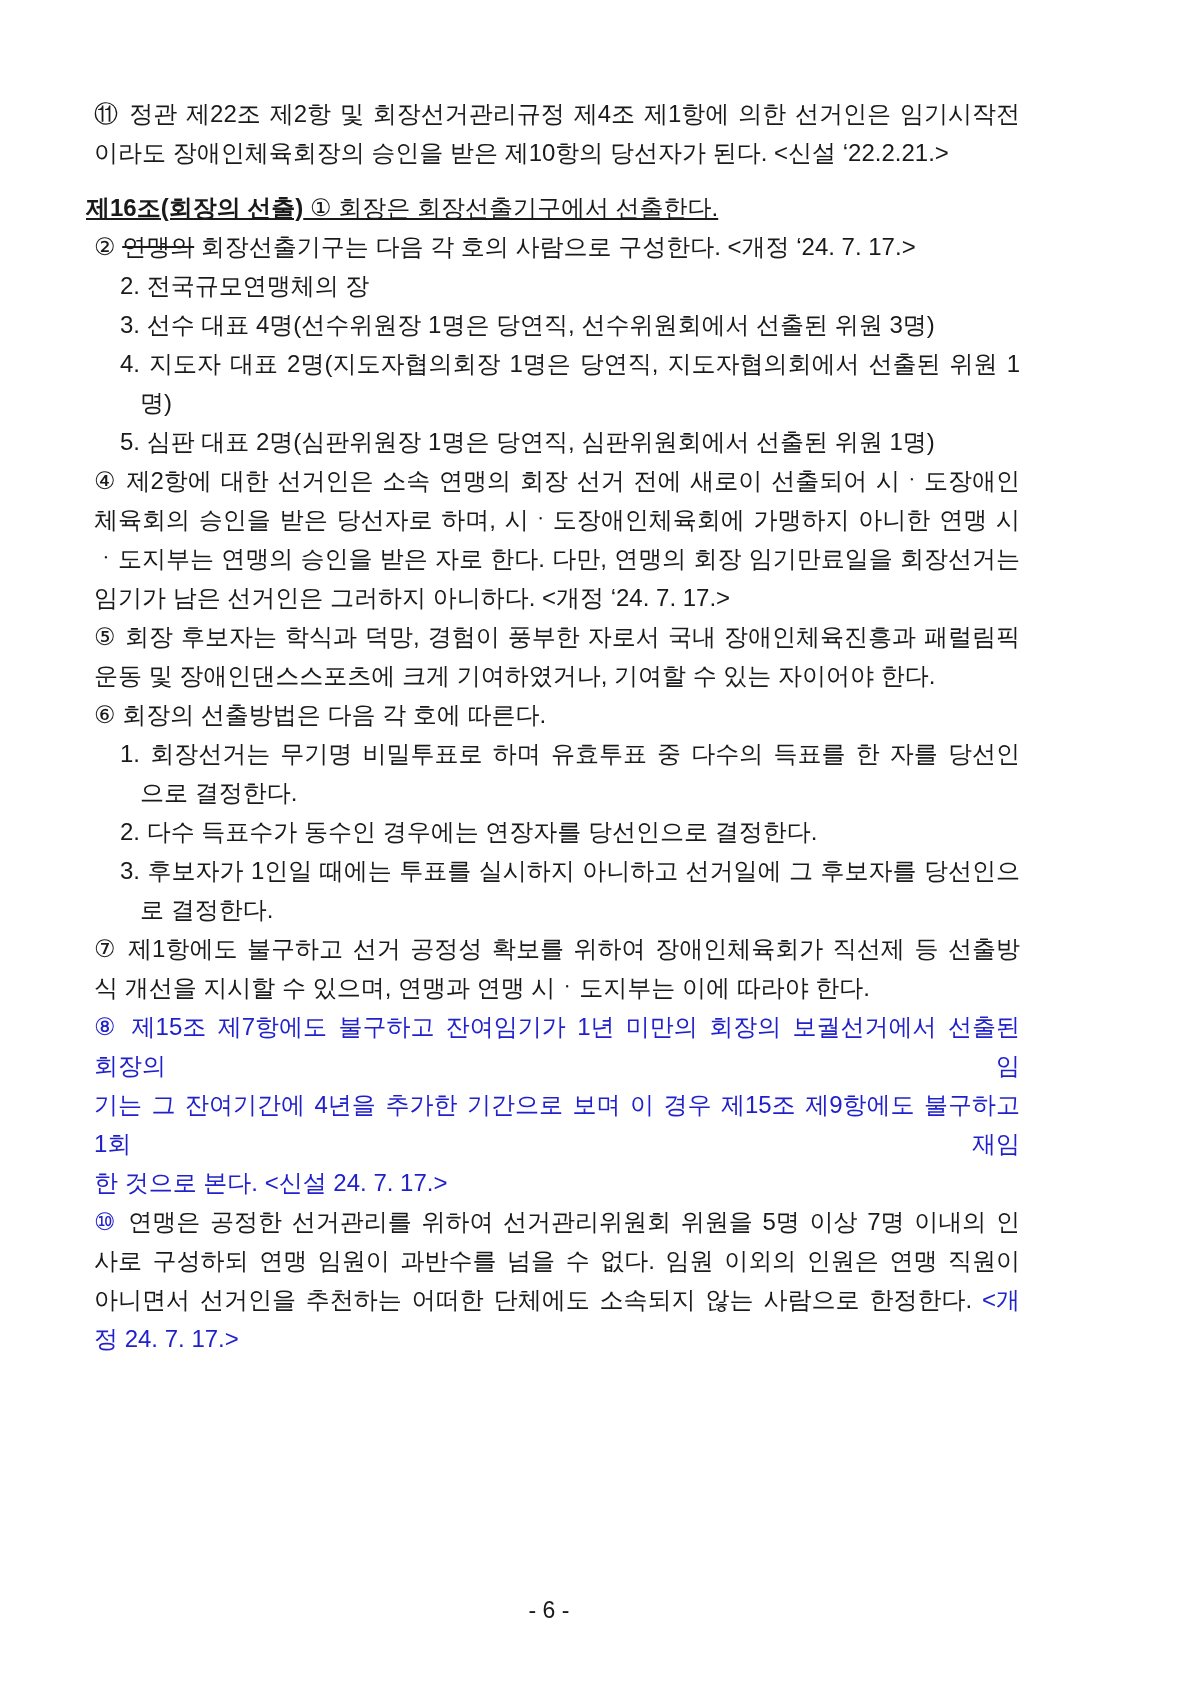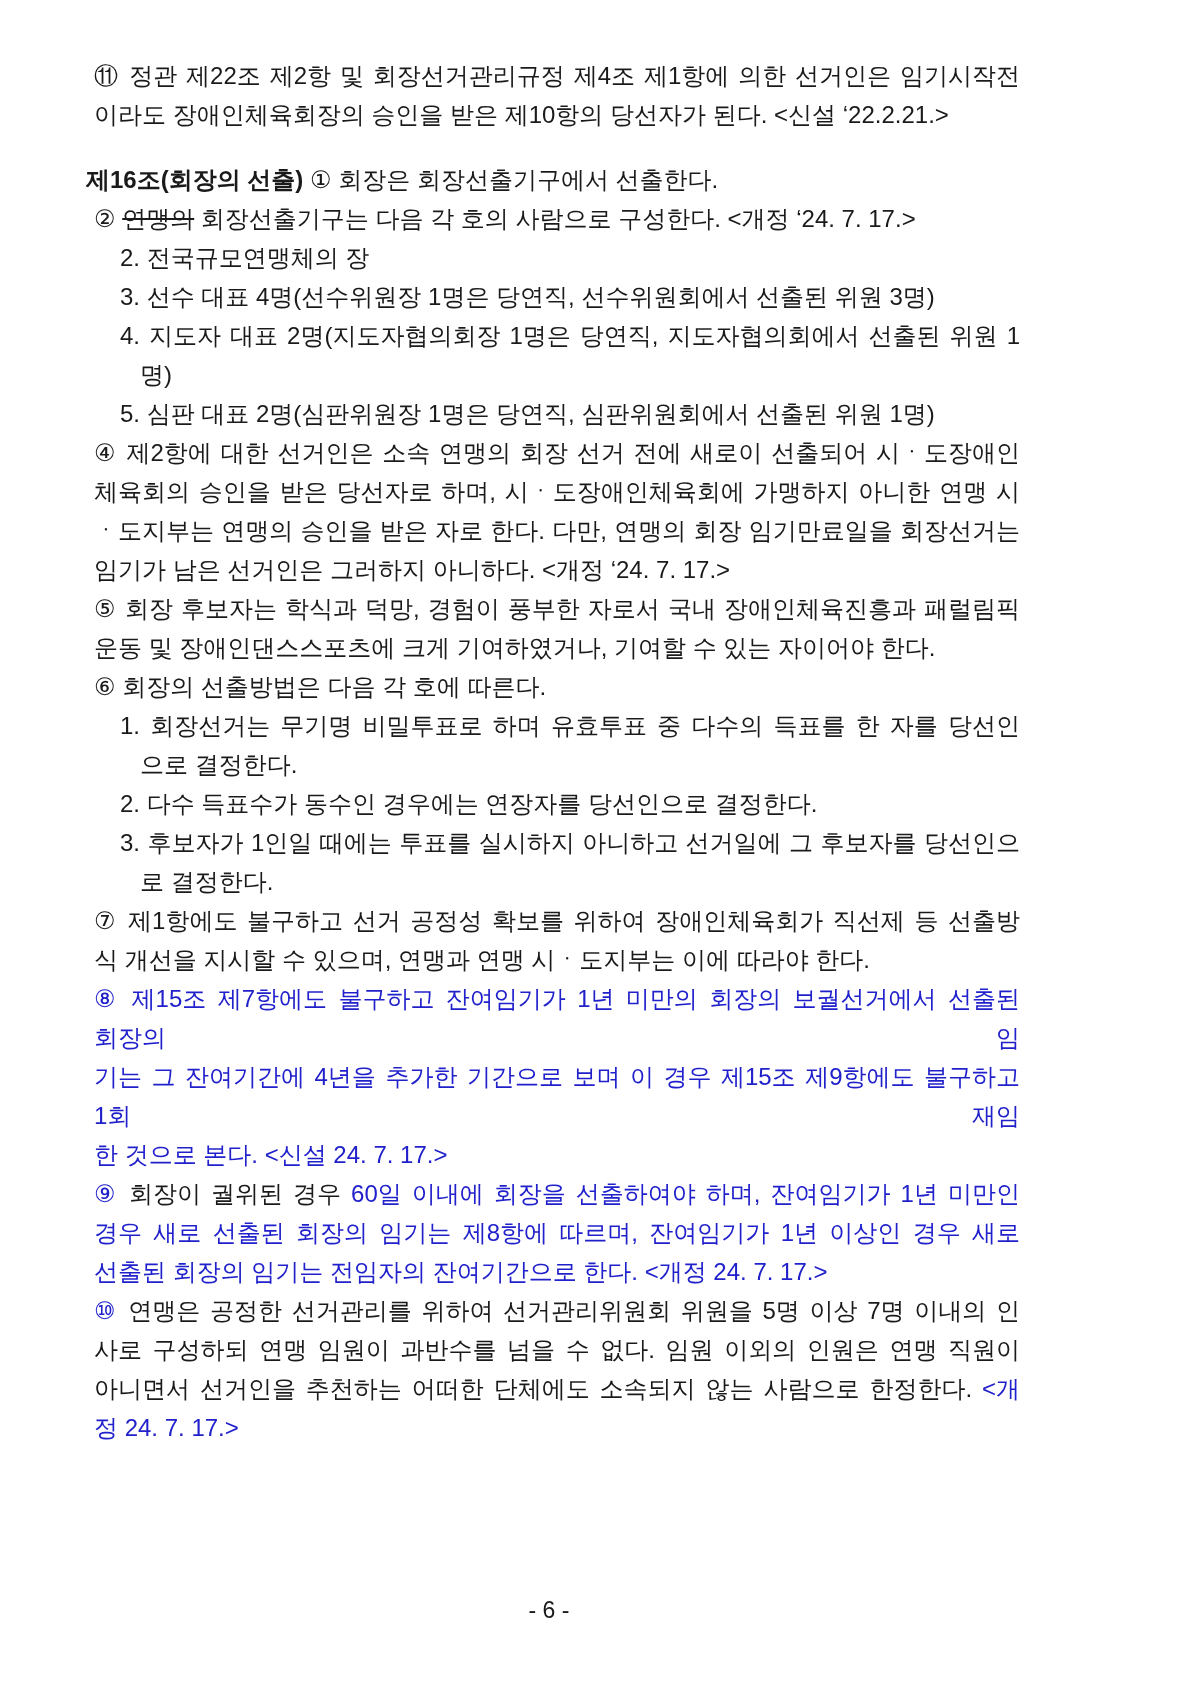--- a/index.html
+++ b/index.html
@@ -7,29 +7,29 @@
     --blue:#2121cc;
     --bg:#ffffff;
   }
   html,body{margin:0;padding:0;background:#ffffff;}
   .page{
     position:relative;
     width:1098px;
     height:1682px;
     box-sizing:border-box;
     background:var(--bg);
-    padding:56px 78px 0 80px;
+    padding:94px 78px 0 80px;
     font-family:"Liberation Sans","DejaVu Sans",sans-serif;
     font-size:24px;
     line-height:39px;
     color:var(--fg);
     overflow:hidden;
   }
   .para{margin:0;}
-  .para.gap{margin-top:26px;}
+  .para.gap{margin-top:16px;text-decoration:underline;}
   .line{
     text-align:justify;
     text-align-last:justify;
     word-break:keep-all;
     white-space:normal;
   }
   .line.end{text-align-last:auto;}
   
   .h {padding-left:6px;}
   .pf{padding-left:14px;}
@@ -103,25 +103,20 @@
       <div class="para">
         <div class="line pf"><span>⑦ 제1항에도 불구하고 선거 공정성 확보를 위하여 장애인체육회가 직선제 등 선출방</span></div>
         <div class="line pc end"><span>식 개선을 지시할 수 있으며, 연맹과 연맹 시ㆍ도지부는 이에 따라야 한다.</span></div>
       </div>
       <div class="para">
         <div class="line pf"><span class="blue">⑧ 제15조 제7항에도 불구하고 잔여임기가 1년 미만의 회장의 보궐선거에서 선출된 회장의 임</span></div>
         <div class="line pc"><span class="blue">기는 그 잔여기간에 4년을 추가한 기간으로 보며 이 경우 제15조 제9항에도 불구하고 1회 재임</span></div>
         <div class="line pc end"><span class="blue">한 것으로 본다. &lt;신설 24. 7. 17.&gt;</span></div>
       </div>
       <div class="para">
-        <div class="line pf"><span class="blue">⑨ </span><span>회장이 궐위된 경우 </span><span class="blue">60일 이내에 회장을 선출하여야 하며, 잔여임기가 1년 미만인</span></div>
-        <div class="line pc"><span class="blue">경우 새로 선출된 회장의 임기는 제8항에 따르며, 잔여임기가 1년 이상인 경우 새로</span></div>
-        <div class="line pc end"><span class="blue">선출된 회장의 임기는 전임자의 잔여기간으로 한다. &lt;개정 24. 7. 17.&gt;</span></div>
-      </div>
-      <div class="para">
         <div class="line pf"><span class="blue">⑩ </span><span>연맹은 공정한 선거관리를 위하여 선거관리위원회 위원을 5명 이상 7명 이내의 인</span></div>
         <div class="line pc"><span>사로 구성하되 연맹 임원이 과반수를 넘을 수 없다. 임원 이외의 인원은 연맹 직원이</span></div>
         <div class="line pc"><span>아니면서 선거인을 추천하는 어떠한 단체에도 소속되지 않는 사람으로 한정한다. </span><span class="blue">&lt;개</span></div>
         <div class="line pc end"><span class="blue">정 24. 7. 17.&gt;</span></div>
       </div>
     </main>
   <div class="footer">- 6 -</div>
 </div>
 
 </body></html>

